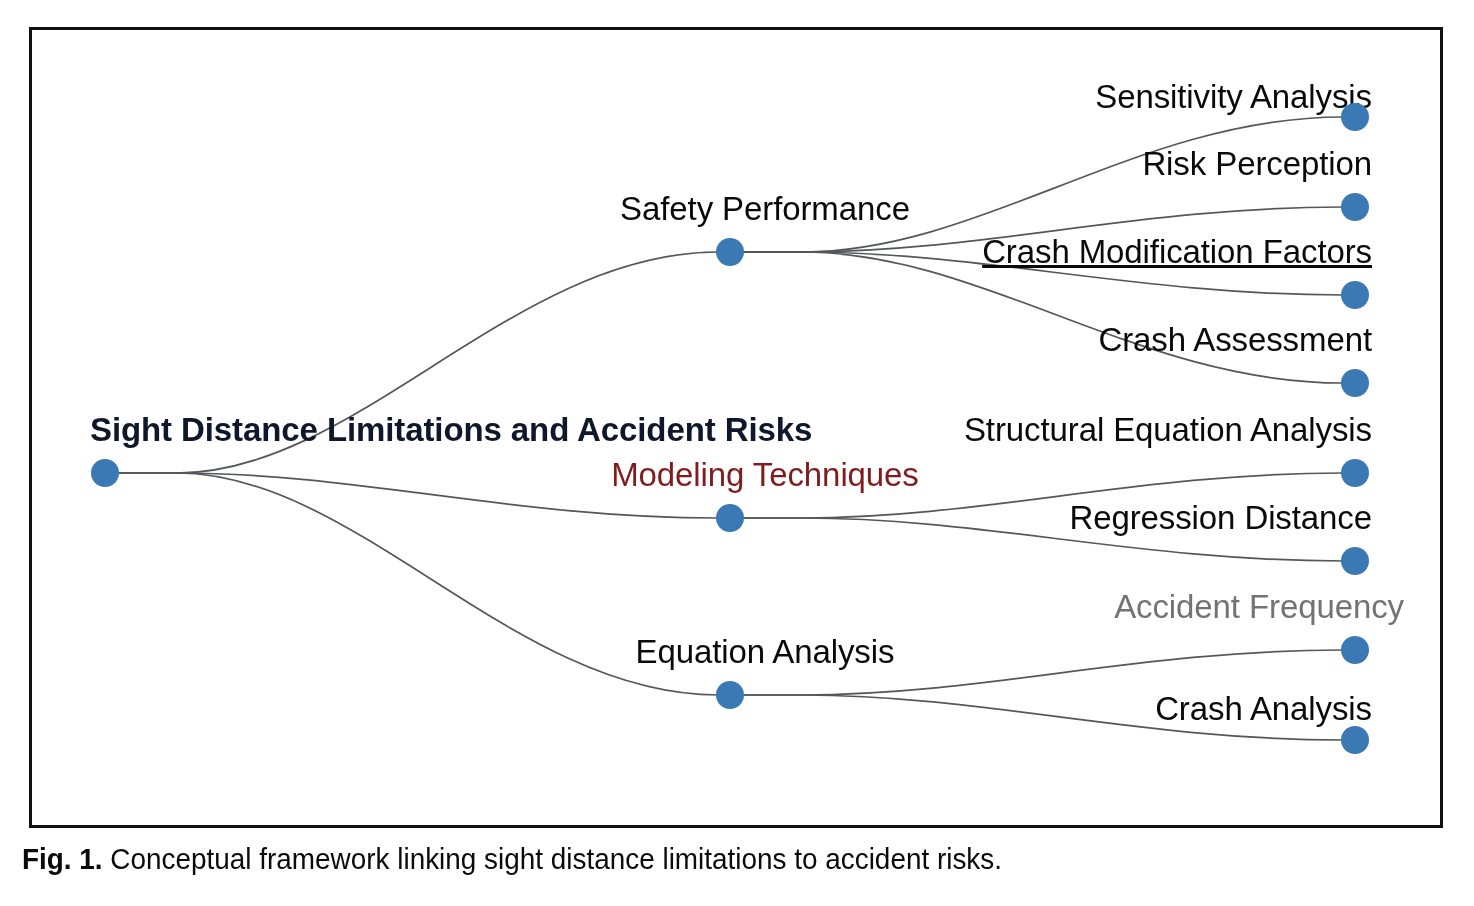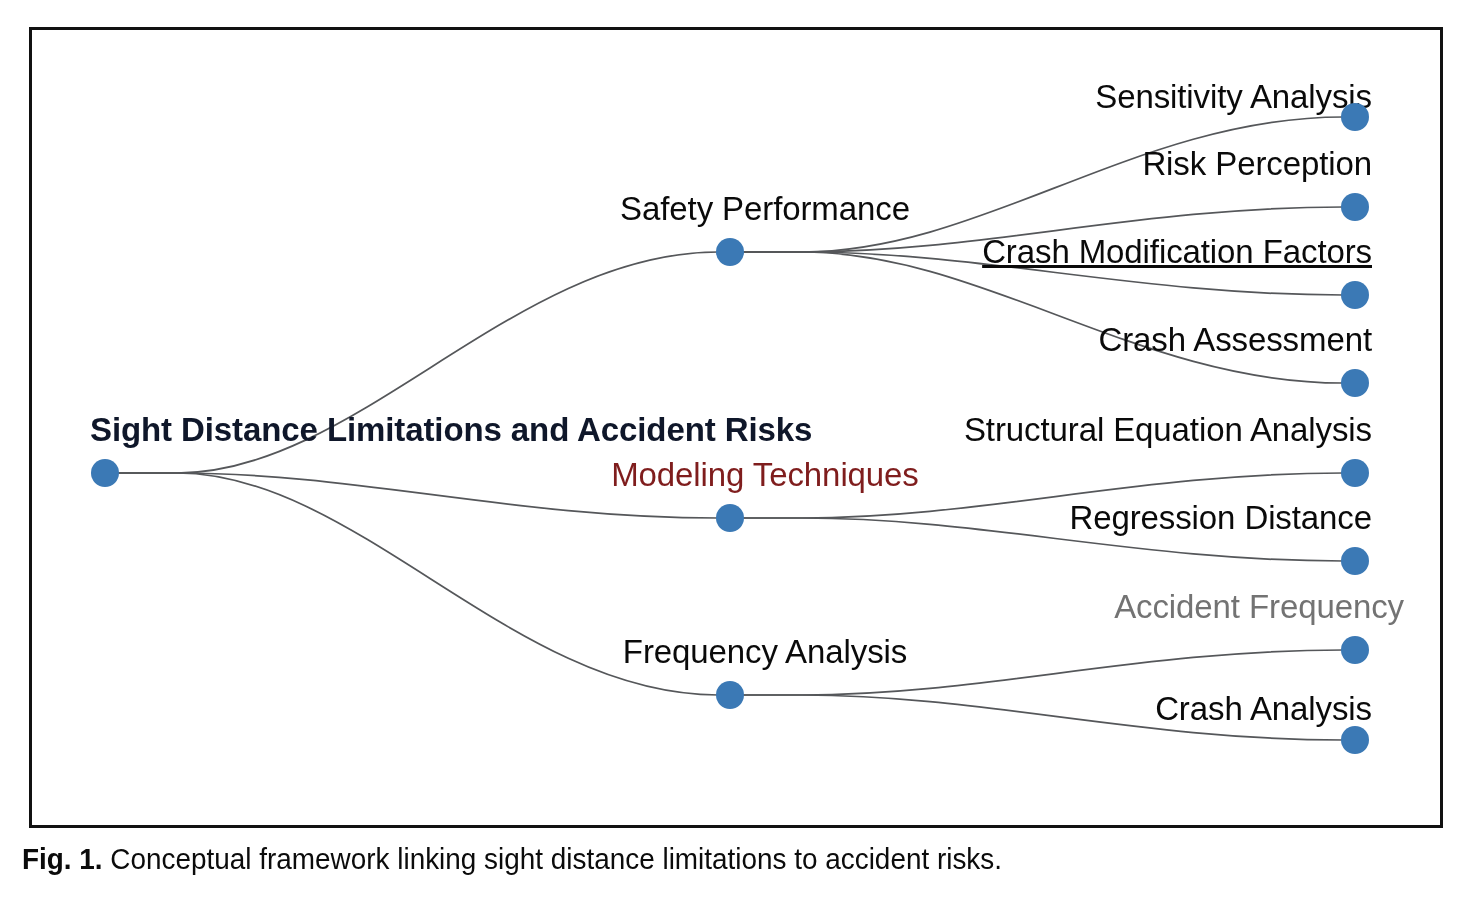--- a/index.html
+++ b/index.html
@@ -105,21 +105,21 @@
         <path d="M 742 518 L 802.1 518 C 982.4 518, 1138.66 561, 1343 561" class="edge-path" stroke="#55575a" stroke-width="1.7"></path>
         <path d="M 742 695 L 802.1 695 C 982.4 695, 1138.66 650, 1343 650" class="edge-path" stroke="#55575a" stroke-width="1.7"></path>
         <path d="M 742 695 L 802.1 695 C 982.4 695, 1138.66 740, 1343 740" class="edge-path" stroke="#55575a" stroke-width="1.7"></path>
       </g>
   </svg>
 
   <div id="node-layer">
       <div class="node-label align-left" style="left: 90px; top: 415px; color: #0f172a; font-weight: bold;">Sight Distance Limitations and Accident Risks</div>
       <div class="node-label align-center" style="left: 765px; top: 194px; color: rgb(10, 10, 10);">Safety Performance</div>
       <div class="node-label align-center" style="left: 765px; top: 460px; color: #7f1d1d;">Modeling Techniques</div>
-      <div class="node-label align-center" style="left: 765px; top: 637px; color: rgb(10, 10, 10);">Frequency Analysis</div>
+      <div class="node-label align-center" style="left: 765px; top: 637px; color: rgb(10, 10, 10);">Equation Analysis</div>
       <div class="node-label align-right" style="left: 1372px; top: 82px; color: rgb(10, 10, 10);">Sensitivity Analysis</div>
       <div class="node-label align-right" style="left: 1372px; top: 149px; color: rgb(10, 10, 10); text-align: center;">Risk Perception</div>
       <div class="node-label align-right" style="left: 1372px; top: 237px; color: rgb(10, 10, 10); text-decoration: underline;">Crash Modification Factors</div>
       <div class="node-label align-right" style="left: 1372px; top: 325px; color: rgb(10, 10, 10);">Crash Assessment</div>
       <div class="node-label align-right" style="left: 1372px; top: 415px; color: rgb(10, 10, 10);">Structural Equation Analysis</div>
       <div class="node-label align-right" style="left: 1372px; top: 503px; color: rgb(10, 10, 10);">Regression Distance</div>
       <div class="node-label align-right" style="left: 1372px; top: 592px; color: #737373; margin-left: 32px;">Accident Frequency</div>
       <div class="node-label align-right" style="left: 1372px; top: 694px; color: rgb(10, 10, 10);">Crash Analysis</div>
       <div class="node-dot" title="Sight Distance Limitations and Accident Risks" style="left: 105px; top: 473px; background: rgb(59, 121, 181); width: 28px; height: 28px; margin-left: -14px; margin-top: -14px;"></div>
       <div class="node-dot" title="Safety Performance" style="left: 730px; top: 252px; background: rgb(59, 121, 181); width: 28px; height: 28px; margin-left: -14px; margin-top: -14px;"></div>

